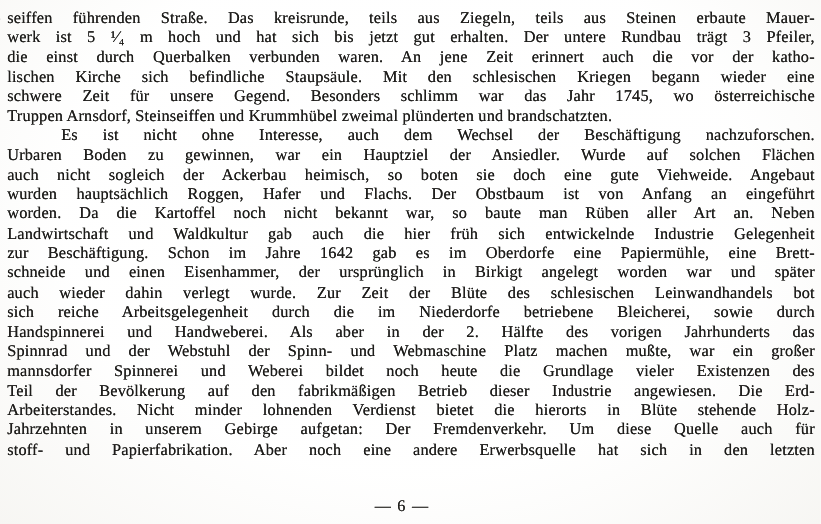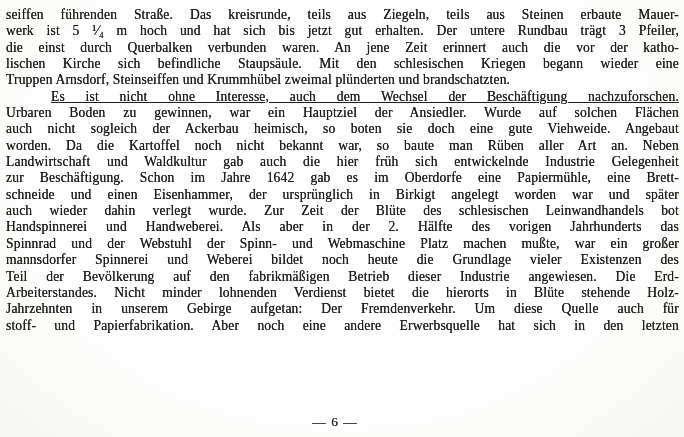--- a/index.html
+++ b/index.html
@@ -28,21 +28,20 @@
     text-align: justify;
     text-align-last: justify;
     text-shadow: 0 0 0.55px rgba(20,20,18,0.9);
   }
   .line.flush {
     text-align: right;
     text-align-last: left;
   }
   .line.indent {
     text-indent: 45px;
-    text-decoration: underline;
   }
   .edge-mark {
     position: absolute;
     left: -4px; top: 7px;
     font-size: 13.6px;
     line-height: 16.35px;
     font-weight: bold;
     color: #2a2925;
   }
   .footer {
@@ -62,29 +61,32 @@
 
 <div class="scan-page">
 
   <span class="edge-mark">-</span>
 
   <div class="body-text">
     <div class="line">seiffen führenden Straße. Das kreisrunde, teils aus Ziegeln, teils aus Steinen erbaute Mauer-</div>
     <div class="line">werk ist 5 ¹⁄₄ m hoch und hat sich bis jetzt gut erhalten. Der untere Rundbau trägt 3 Pfeiler,</div>
     <div class="line">die einst durch Querbalken verbunden waren. An jene Zeit erinnert auch die vor der katho-</div>
     <div class="line">lischen Kirche sich befindliche Staupsäule. Mit den schlesischen Kriegen begann wieder eine</div>
+    <div class="line">schwere Zeit für unsere Gegend. Besonders schlimm war das Jahr 1745, wo österreichische</div>
     <div class="line flush">Truppen Arnsdorf, Steinseiffen und Krummhübel zweimal plünderten und brandschatzten.</div>
     <div class="line indent">Es ist nicht ohne Interesse, auch dem Wechsel der Beschäftigung nachzuforschen.</div>
     <div class="line">Urbaren Boden zu gewinnen, war ein Hauptziel der Ansiedler. Wurde auf solchen Flächen</div>
     <div class="line">auch nicht sogleich der Ackerbau heimisch, so boten sie doch eine gute Viehweide. Angebaut</div>
+    <div class="line">wurden hauptsächlich Roggen, Hafer und Flachs. Der Obstbaum ist von Anfang an eingeführt</div>
     <div class="line">worden. Da die Kartoffel noch nicht bekannt war, so baute man Rüben aller Art an. Neben</div>
     <div class="line">Landwirtschaft und Waldkultur gab auch die hier früh sich entwickelnde Industrie Gelegenheit</div>
     <div class="line">zur Beschäftigung. Schon im Jahre 1642 gab es im Oberdorfe eine Papiermühle, eine Brett-</div>
     <div class="line">schneide und einen Eisenhammer, der ursprünglich in Birkigt angelegt worden war und später</div>
     <div class="line">auch wieder dahin verlegt wurde. Zur Zeit der Blüte des schlesischen Leinwandhandels bot</div>
+    <div class="line">sich reiche Arbeitsgelegenheit durch die im Niederdorfe betriebene Bleicherei, sowie durch</div>
     <div class="line">Handspinnerei und Handweberei. Als aber in der 2. Hälfte des vorigen Jahrhunderts das</div>
     <div class="line">Spinnrad und der Webstuhl der Spinn- und Webmaschine Platz machen mußte, war ein großer</div>
     <div class="line">mannsdorfer Spinnerei und Weberei bildet noch heute die Grundlage vieler Existenzen des</div>
     <div class="line">Teil der Bevölkerung auf den fabrikmäßigen Betrieb dieser Industrie angewiesen. Die Erd-</div>
     <div class="line">Arbeiterstandes. Nicht minder lohnenden Verdienst bietet die hierorts in Blüte stehende Holz-</div>
     <div class="line">Jahrzehnten in unserem Gebirge aufgetan: Der Fremdenverkehr. Um diese Quelle auch für</div>
     <div class="line">stoff- und Papierfabrikation. Aber noch eine andere Erwerbsquelle hat sich in den letzten</div>
   </div>
 
   <div class="footer">— 6 —</div>

